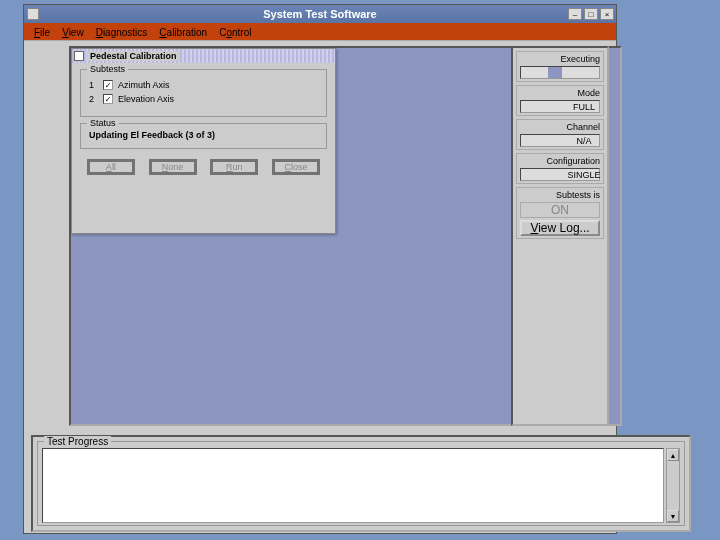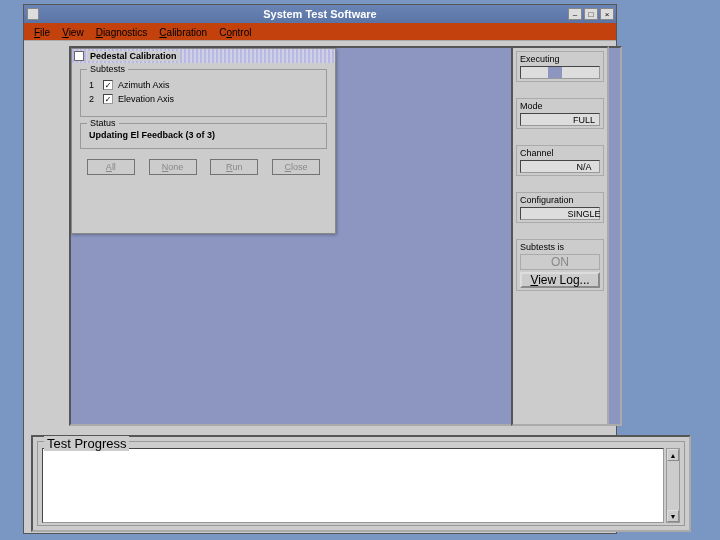--- a/index.html
+++ b/index.html
@@ -19,34 +19,34 @@
 .dialog-title { height: 14px; background: repeating-linear-gradient(90deg, #b8b8e0 0, #b8b8e0 2px, #d0d0e8 2px, #d0d0e8 4px); display: flex; align-items: center; padding-left: 2px; }
 .dialog-ico { width: 10px; height: 10px; background: #fff; border: 1px solid #666; margin-right: 3px; }
 .dialog-title-text { font-size: 9px; font-weight: bold; background: #ccc; padding: 0 3px; }
 .fieldset { border: 1px solid #999; margin: 6px 8px; padding: 6px 8px 8px; position: relative; }
 .legend { position: absolute; top: -6px; left: 6px; background: #ccc; font-size: 9px; padding: 0 3px; }
 .subtest-row { display: flex; align-items: center; font-size: 9px; margin: 4px 0; }
 .subtest-num { width: 14px; }
 .cb { width: 10px; height: 10px; border: 1px inset #999; background: #fff; margin-right: 5px; display: flex; align-items: center; justify-content: center; font-size: 8px; }
 .status-text { font-size: 9px; font-weight: bold; }
 .btn-row { display: flex; justify-content: space-around; padding: 4px 8px; }
-.dlg-btn { width: 48px; height: 16px; border: 1px solid #737373; background: #ccc; font-size: 9px; display: flex; align-items: center; justify-content: center; color: #888; }
+.dlg-btn { width: 48px; height: 16px; border: 3px solid #737373; background: #ccc; font-size: 9px; display: flex; align-items: center; justify-content: center; color: #888; }
 .dlg-btn .ul { text-decoration: underline; }
 .sidebar { position: absolute; right: 7px; top: 5px; width: 98px; height: 380px; background: #ccc; border: 2px inset #aaa; padding: 3px; }
-.side-group { border: 1px solid #aaa; margin-bottom: 16px; padding: 2px 3px; text-align: left; }
+.side-group { border: 1px solid #aaa; margin-bottom: 3px; padding: 2px 3px; text-align: right; }
 .side-label { font-size: 9px; margin-bottom: 2px; }
 .side-val { border: 1px inset #999; background: #ddd; height: 13px; font-size: 9px; display: flex; align-items: center; justify-content: center; padding-left: 48px; }
 .progress-bar { border: 1px inset #999; background: #ddd; height: 13px; position: relative; }
 .progress-fill { position: absolute; left: 35%; width: 18%; height: 100%; background: #8c96c0; }
 .side-btn { border: 2px outset #ddd; background: #ccc; height: 16px; font-size: 12px; display: flex; align-items: center; justify-content: center; cursor: pointer; margin-top: 2px; }
 .side-btn .ul { text-decoration: underline; }
 .side-btn.disabled { color: #888; border: 1px solid #aaa; }
 .bottom-panel { position: absolute; left: 7px; bottom: 3px; width: 660px; height: 97px; background: #ccc; border: 2px inset #aaa; }
 .bp-fieldset { border: 1px solid #999; margin: 4px; height: 85px; position: relative; display: flex; }
-.bp-legend { position: absolute; top: -6px; left: 6px; background: #ccc; font-size: 13px; padding: 0 3px; }
+.bp-legend { position: absolute; top: -6px; left: 6px; background: #ccc; font-size: 10px; padding: 0 3px; }
 .bp-text { flex: 1; background: #fff; border: 1px inset #999; margin: 6px 2px 2px 4px; }
 .scrollbar { width: 14px; background: #ccc; border: 1px solid #999; margin: 6px 4px 2px 0; display: flex; flex-direction: column; justify-content: space-between; }
 .sb-btn { height: 12px; border: 1px outset #ddd; font-size: 7px; display: flex; align-items: center; justify-content: center; cursor: pointer; }
 </style>
 </head>
 <body>
 
 <div class="window">
   <div class="titlebar">
     <div class="titlebar-icon"></div>

